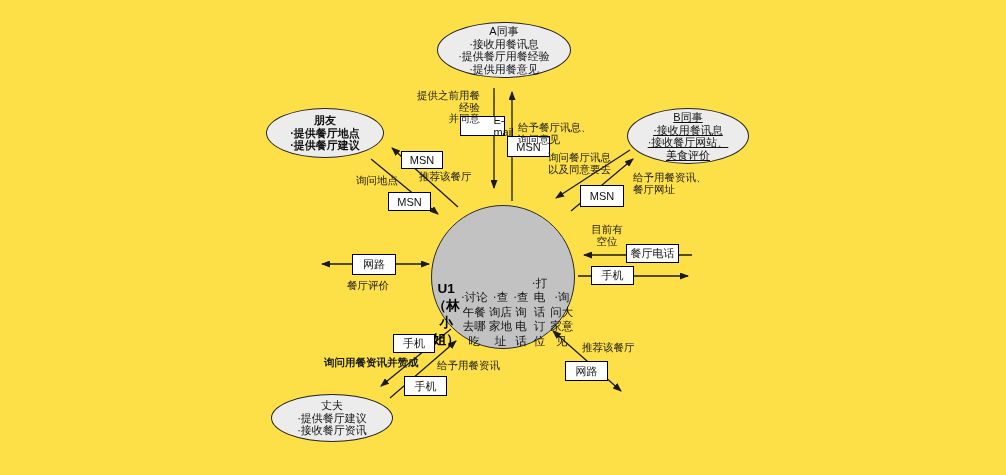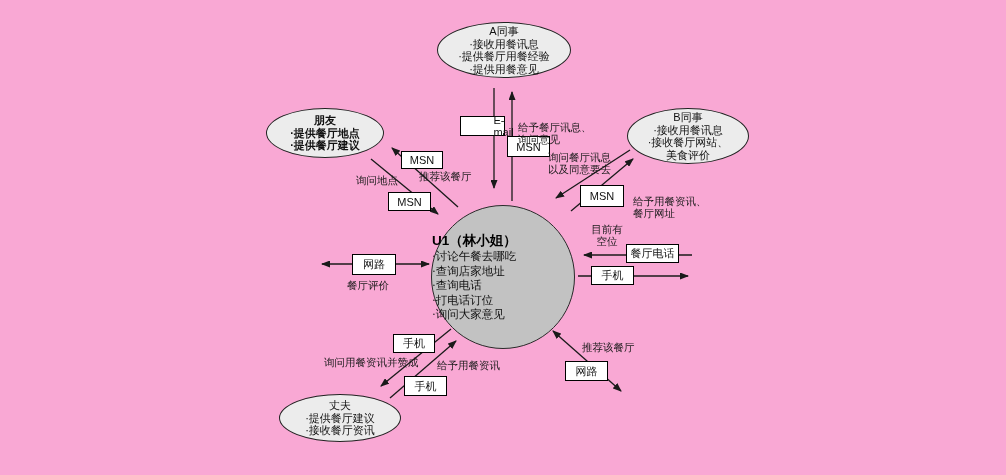--- a/index.html
+++ b/index.html
@@ -1,31 +1,31 @@
 <!DOCTYPE html>
 <html><head>
 <meta charset="utf-8">
 <style>
   html,body{margin:0;padding:0;background:#fff;}
   .stage{
-    position:relative;width:1006px;height:475px;background:#f9a8d4;overflow:hidden;
+    position:relative;width:1006px;height:475px;background:#fde047;overflow:hidden;
     font-family:"Liberation Sans","DejaVu Sans",sans-serif;color:#111;
   }
   .stage svg.connectors{position:absolute;left:0;top:0;z-index:1;}
   .ellipse{
     position:absolute;z-index:2;background:#ececec;border:1.6px solid #222;
     border-radius:50%;display:flex;flex-direction:column;justify-content:center;
     align-items:center;text-align:center;box-sizing:border-box;
   }
   .ellipse .ntitle{font-size:11px;line-height:12.5px;color:#111;}
   .ellipse .nline{font-size:11px;line-height:12.5px;color:#111;}
   .circle{
     position:absolute;z-index:2;background:#c2c2c2;border:1.8px solid #2a2a2a;
-    border-radius:50%;display:flex;flex-direction:column;justify-content:center;
-    align-items:flex-start;text-align:center;box-sizing:border-box;
+    border-radius:50%;display:flex;flex-direction:row;justify-content:center;
+    align-items:flex-end;text-align:center;box-sizing:border-box;
   }
   .circle .ctitle{font-size:13.5px;font-weight:bold;line-height:17px;color:#000;}
   .circle .cline{font-size:11.5px;line-height:14.5px;color:#111;font-family:Liberation Serif, serif;}
   .chbox{
     position:absolute;z-index:3;background:#fff;border:1.3px solid #000;
     display:flex;align-items:center;justify-content:center;
     font-size:11px;color:#111;box-sizing:border-box;
   }
   .flabel{
     position:absolute;z-index:3;font-size:10.5px;line-height:11.5px;color:#1a1a1a;
@@ -79,30 +79,30 @@
     <div class="nline">·提供餐厅用餐经验</div>
     <div class="nline">·提供用餐意见</div>
   </div>
 
   <div class="ellipse" style="left:266px;top:108px;width:118px;height:50px;font-weight:bold;">
     <div class="ntitle">朋友</div>
     <div class="nline">·提供餐厅地点</div>
     <div class="nline">·提供餐厅建议</div>
   </div>
 
-  <div class="ellipse" style="left:627px;top:108px;width:122px;height:56px;">
+  <div class="ellipse" style="left:627px;top:108px;width:122px;height:56px;text-decoration:underline;">
     <div class="ntitle">B同事</div>
     <div class="nline">·接收用餐讯息</div>
     <div class="nline">·接收餐厅网站、</div>
     <div class="nline">美食评价</div>
   </div>
 
 
 
-  <div class="ellipse" style="left:279px;top:394px;width:122px;height:48px;">
+  <div class="ellipse" style="left:271px;top:394px;width:122px;height:48px;">
     <div class="ntitle">丈夫</div>
     <div class="nline">·提供餐厅建议</div>
     <div class="nline">·接收餐厅资讯</div>
   </div>
 
 
   <div class="circle" style="left:431px;top:205px;width:144px;height:144px;">
     <div class="ctitle">U1（林小姐）</div>
     <div class="cline">·讨论午餐去哪吃</div>
     <div class="cline">·查询店家地址</div>
@@ -116,28 +116,30 @@
   <div class="chbox" style="left:580px;top:185px;width:44px;height:22px;">MSN</div>
   <div class="chbox" style="left:401px;top:151px;width:42px;height:18px;">MSN</div>
   <div class="chbox" style="left:388px;top:192px;width:43px;height:19px;">MSN</div>
   <div class="chbox" style="left:352px;top:254px;width:44px;height:21px;">网路</div>
   <div class="chbox" style="left:626px;top:244px;width:53px;height:19px;">餐厅电话</div>
   <div class="chbox" style="left:591px;top:266px;width:43px;height:19px;">手机</div>
   <div class="chbox" style="left:393px;top:334px;width:42px;height:19px;">手机</div>
   <div class="chbox" style="left:404px;top:376px;width:43px;height:20px;">手机</div>
   <div class="chbox" style="left:565px;top:361px;width:43px;height:20px;">网路</div>
 
+  <div class="flabel ta-r" style="left:414px;top:90px;width:66px;">提供之前用餐经验
+并同意</div>
   <div class="flabel" style="left:518px;top:102px;margin-top:20px;">给予餐厅讯息、
 询问意见</div>
   <div class="flabel" style="left:548px;top:152px;">询问餐厅讯息
 以及同意要去</div>
-  <div class="flabel" style="left:633px;top:172px;margin-top:24px;">给予用餐资讯、
+  <div class="flabel" style="left:633px;top:172px;">给予用餐资讯、
 餐厅网址</div>
   <div class="flabel" style="left:356px;top:175px;">询问地点</div>
   <div class="flabel" style="left:419px;top:171px;">推荐该餐厅</div>
   <div class="flabel" style="left:347px;top:280px;">餐厅评价</div>
   <div class="flabel ta-c" style="left:589px;top:224px;width:36px;">目前有
 空位</div>
-  <div class="flabel" style="left:324px;top:357px;">询问用餐资讯并赞成</div>
+  <div class="flabel" style="left:324px;top:357px;font-weight:bold;">询问用餐资讯并赞成</div>
   <div class="flabel" style="left:437px;top:360px;">给予用餐资讯</div>
   <div class="flabel" style="left:582px;top:342px;">推荐该餐厅</div>
 
 </div>
 
 </body></html>

